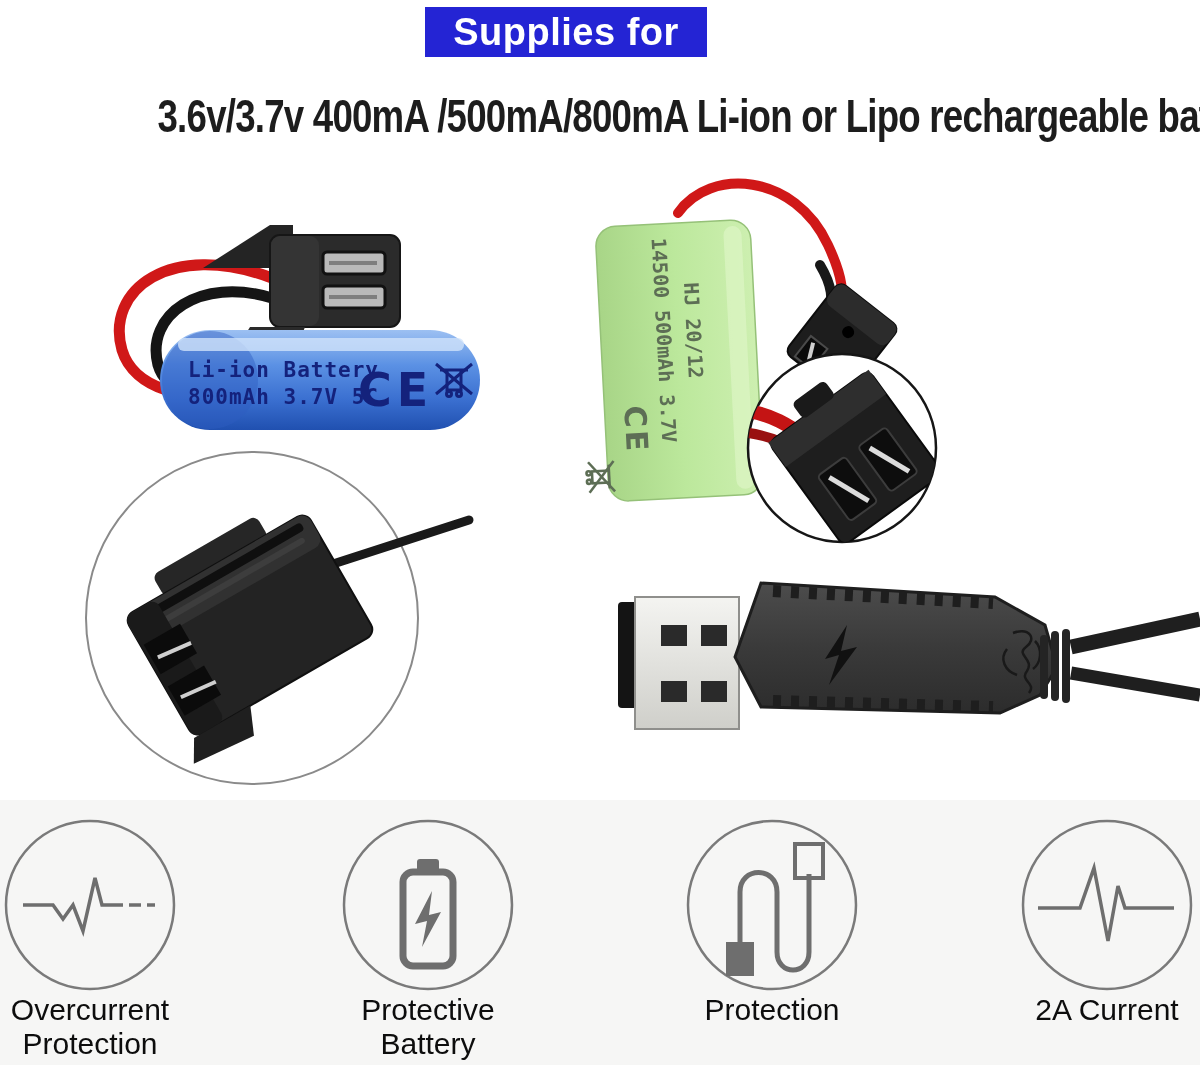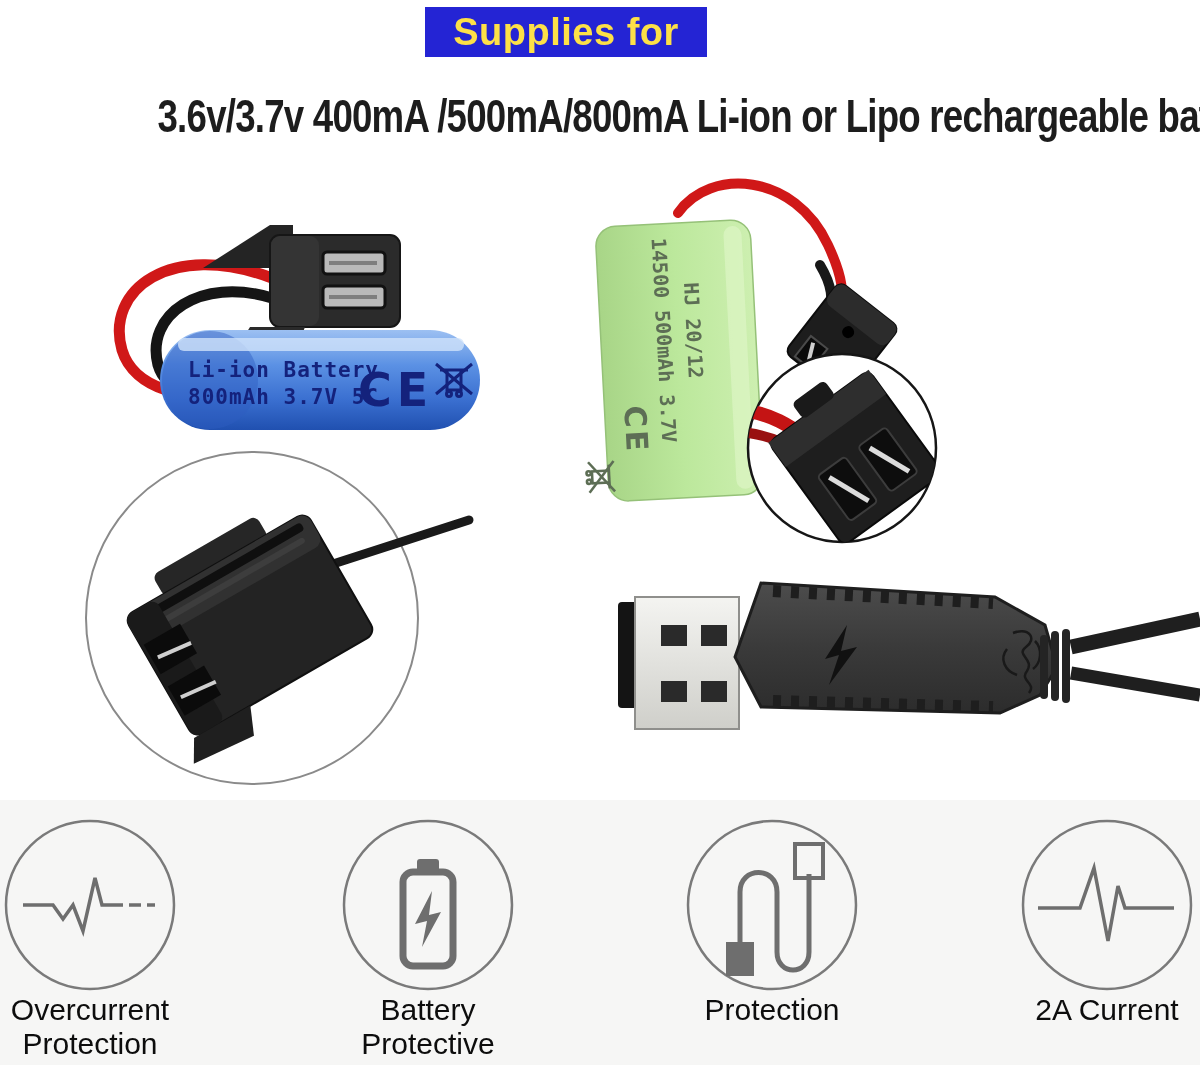--- a/index.html
+++ b/index.html
@@ -2,21 +2,21 @@
 <html><head>
 <meta charset="utf-8">
 <style>
   html,body{margin:0;padding:0;background:#fff;}
   .canvas{position:relative;width:1200px;height:1065px;background:#ffffff;overflow:hidden;
           font-family:"Liberation Sans",sans-serif;color:#111;}
   .abs{position:absolute;}
   
   .banner{left:425px;top:7px;width:282px;height:50px;background:#2424d4;
           display:flex;align-items:center;justify-content:center;}
-  .banner span{color:#fde047;font-weight:bold;font-size:38px;letter-spacing:0.5px;}
+  .banner span{color:#ffffff;font-weight:bold;font-size:38px;letter-spacing:0.5px;}
   
   .headline{left:0;top:88px;width:1200px;text-align:center;}
   .headline span{display:inline-block;white-space:nowrap;font-weight:bold;font-size:47px;
           letter-spacing:-1px;color:#1d1d1d;transform:scaleX(0.78);transform-origin:center top;}
   
   .strip{left:0;top:800px;width:1200px;height:265px;background:#f6f6f5;}
   .feature-label{top:993px;width:320px;text-align:center;font-size:30px;line-height:1.13;color:#0d0d0d;}
   .battprint{font-family:"DejaVu Sans Mono",monospace;font-weight:bold;}
 </style>
 </head>
@@ -217,22 +217,22 @@
   <svg class="abs" style="left:1018px;top:816px;" width="178" height="178" viewBox="0 0 178 178">
     <circle cx="89" cy="89" r="84" fill="none" stroke="#7a7a7a" stroke-width="2.5"></circle>
     <polyline points="20,92 62,92 76,52 90,125 100,70 107,92 156,92" fill="none" stroke="#6e6e6e" stroke-width="3.5"></polyline>
   </svg>
 
   <div class="abs feature-label" style="left:-70px;">
     <div>Overcurrent</div>
     <div>Protection</div>
   </div>
   <div class="abs feature-label" style="left:268px;">
+    <div>Protective</div>
     <div>Battery</div>
-    <div>Protective</div>
   </div>
   <div class="abs feature-label" style="left:612px;">
     <div>Protection</div>
   </div>
   <div class="abs feature-label" style="left:947px;">
     <div>2A Current</div>
     <div></div>
   </div>
 
 </div>

